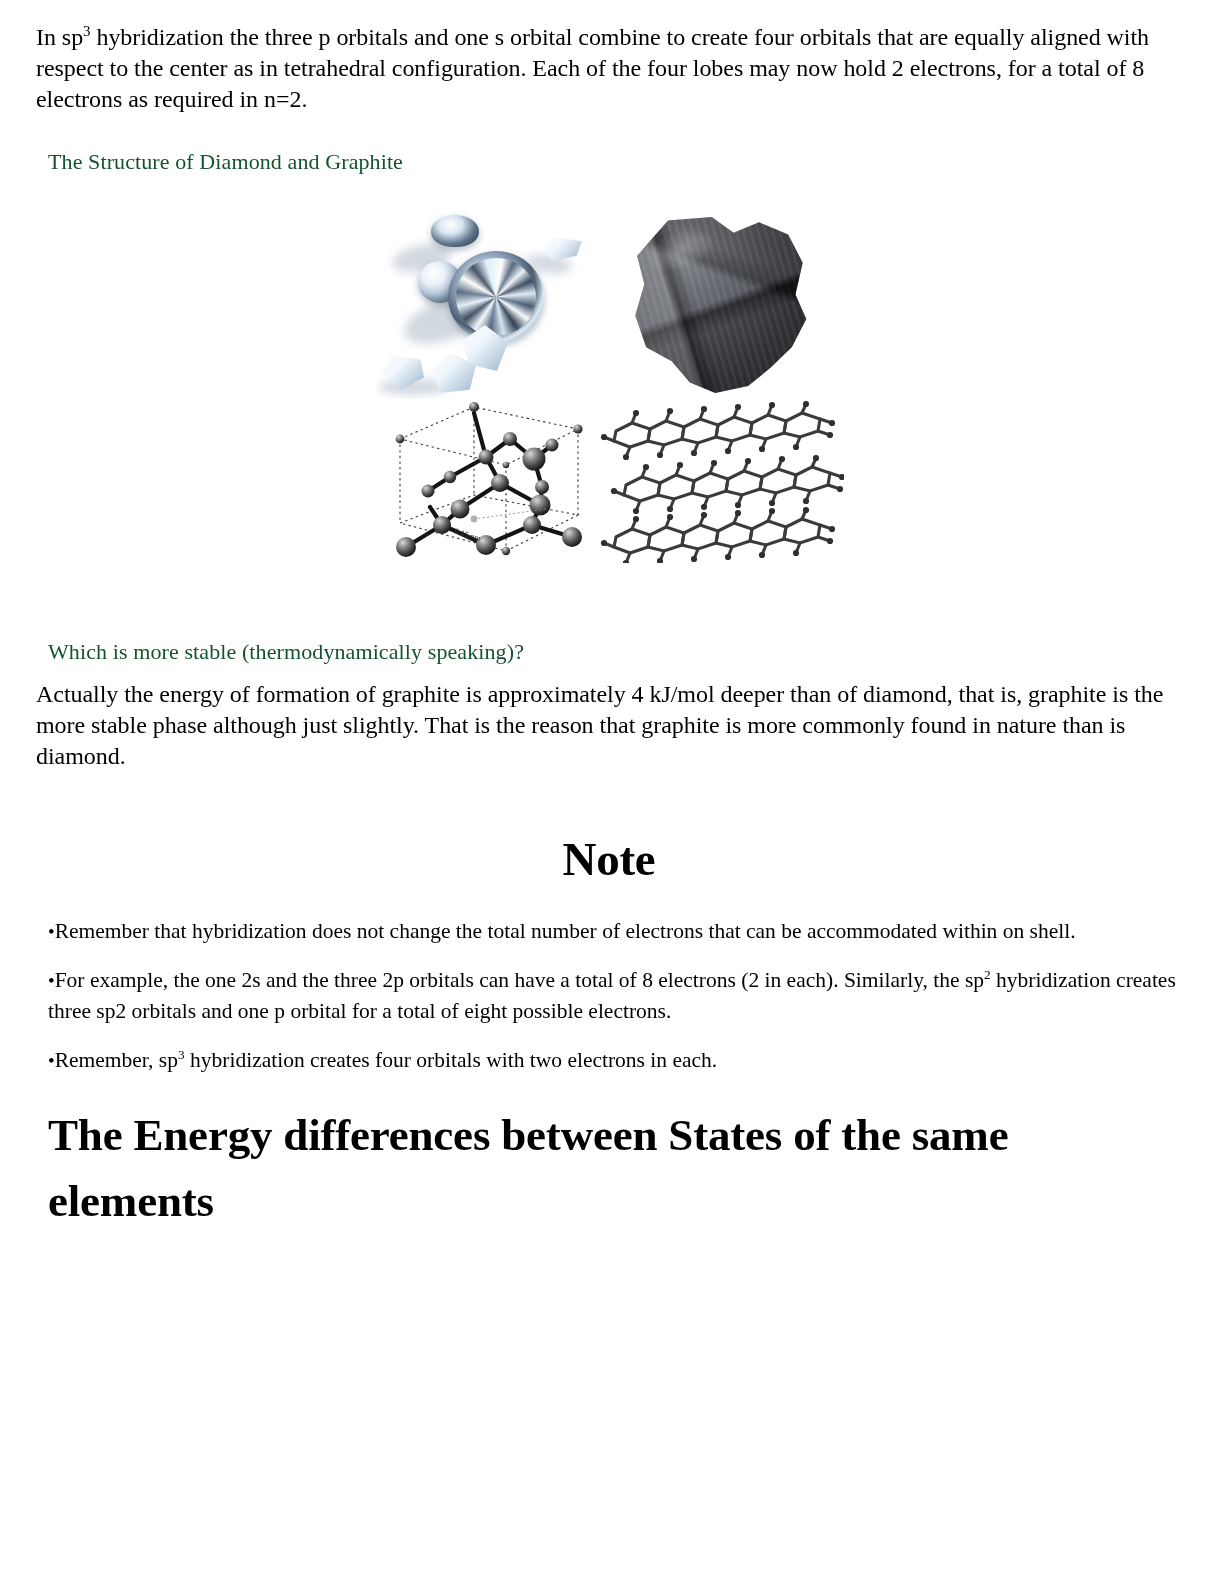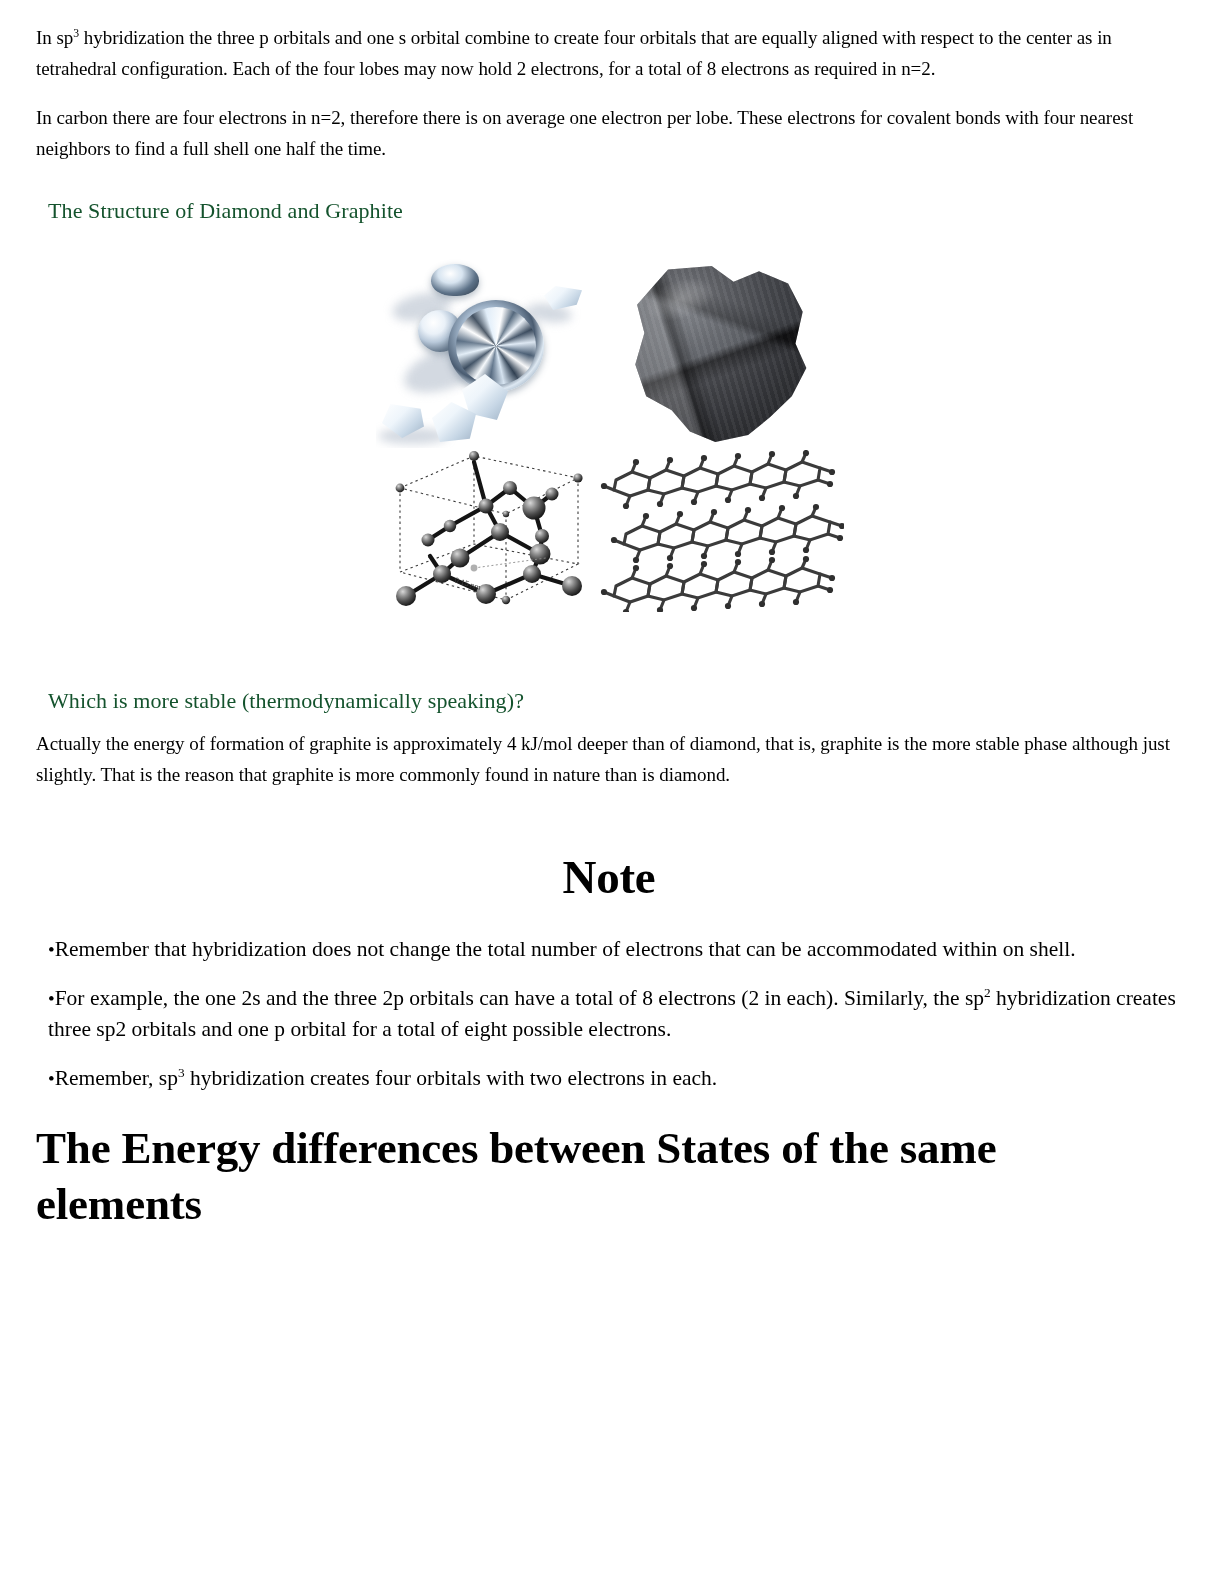--- a/index.html
+++ b/index.html
@@ -22,21 +22,21 @@
     padding: 0;
     box-sizing: border-box;
   }
   .content {
     position: absolute;
     left: 36px;
     top: 22px;
     width: 1146px;
   }
   p.body-text {
-    font-size: 19px;
+    font-size: 24px;
     line-height: 31px;
     margin: 0 0 18px 0;
     text-align: left;
     letter-spacing: -0.05px;
   }
   sup {
     font-size: 0.62em;
     vertical-align: super;
     line-height: 0;
   }
@@ -183,35 +183,34 @@
   p.bullet {
     font-size: 21.5px;
     line-height: 31px;
     margin: 0 0 18px 12px;
     text-indent: 0;
   }
   .bullet-dot { font-size: 19px; }
   h1.energy-heading {
     font-size: 45px;
     font-weight: bold;
-    line-height: 56px;
-    margin: 26px 0 0 0;
+    line-height: 66px;
+    margin: 26px 0 0 12px;
     letter-spacing: -0.2px;
     width: 1050px;
   }
 </style>
 </head>
 <body>
 
 <div class="page">
   <div class="content">
 
     <p class="body-text"><span>In sp</span><sup>3</sup><span> hybridization the three p orbitals and one s orbital combine to create four orbitals that are equally aligned with respect to the center as in tetrahedral configuration. Each of the four lobes may now hold 2 electrons, for a total of 8 electrons as required in n=2.</span></p>
 
-    <p class="body-text">In carbon there are four electrons in n=2, therefore there is on average one electron per lobe. These electrons for covalent bonds with four nearest neighbors to find a full shell one half the time.</p>
 
     <div class="sec-structure">
       <h2 class="pink-heading">The Structure of Diamond and Graphite</h2>
 
       <div class="figure-wrap">
         <div class="figure">
 
           <div class="fig-quad diamonds">
             <div class="shadow-blob" style="left:26px;top:96px;width:92px;height:40px;transform:rotate(-20deg);"></div>
             <div class="shadow-blob" style="left:16px;top:42px;width:60px;height:26px;transform:rotate(-12deg);"></div>

